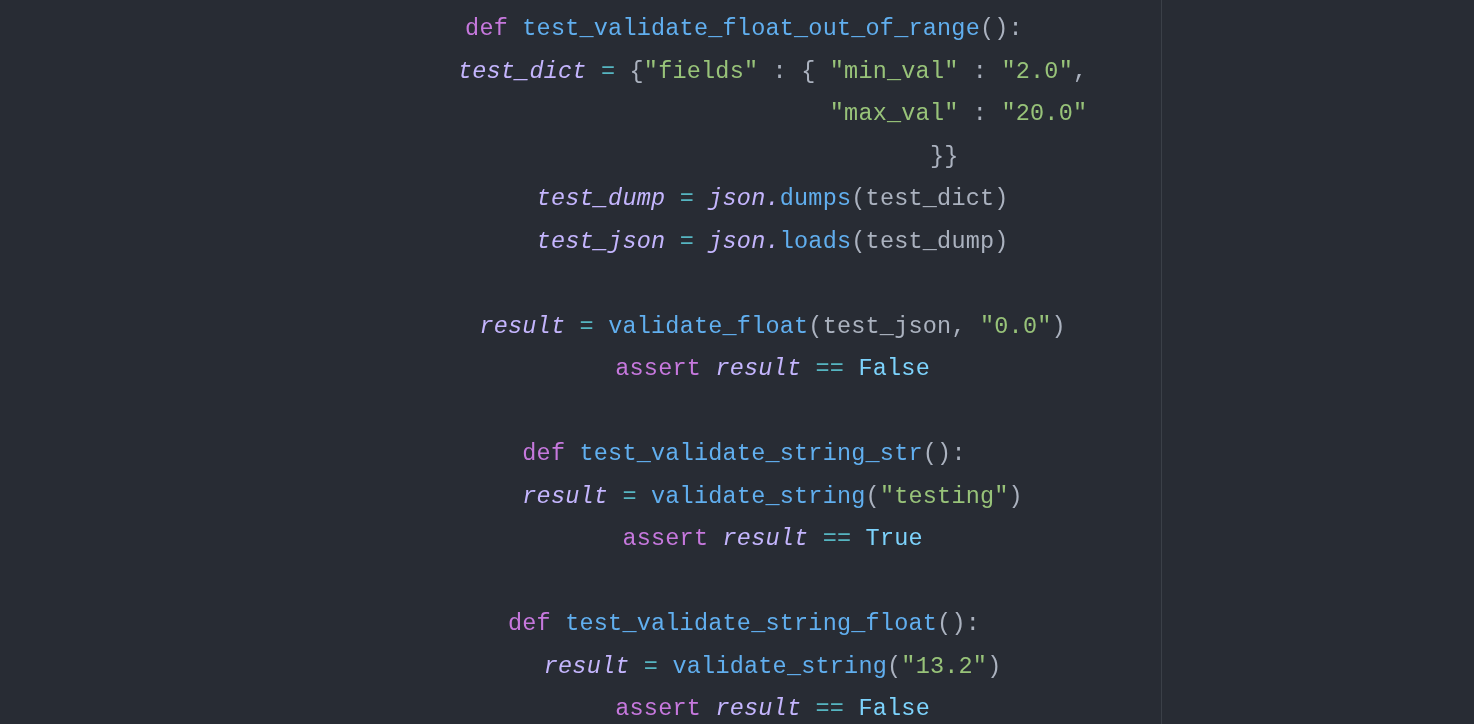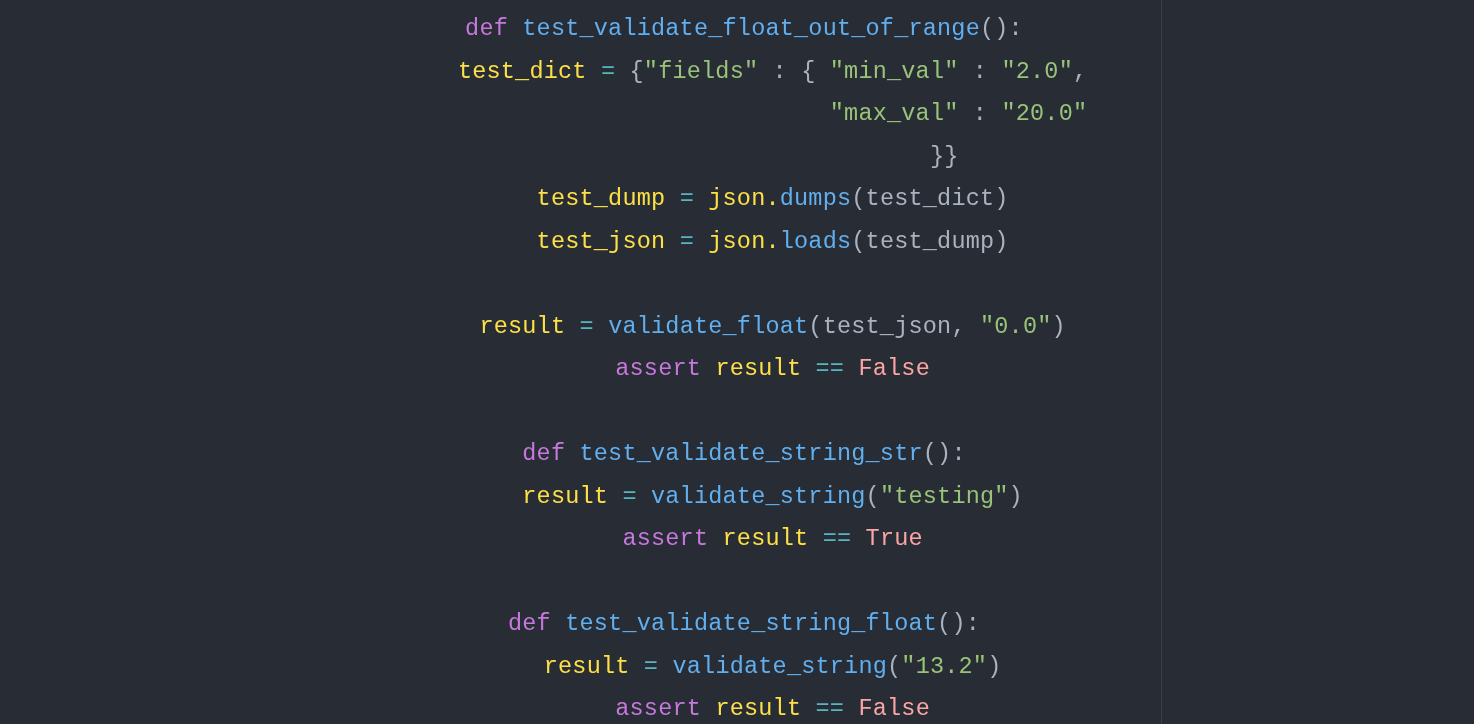--- a/index.html
+++ b/index.html
@@ -29,23 +29,23 @@
     right: 312px;
     width: 1px;
     height: 100%;
     background: #3b4048;
   }
   
   .kw   { color: #c678dd; }   
   .fn   { color: #61afef; }   
   .op   { color: #56b6c2; }   
   .str  { color: #98c379; }   
-  .const{ color: #fca5a5; }   
+  .const{ color: #7dd3fc; }   
   .pun  { color: #abb2bf; }   
-  .id   { color: #fde047; }
+  .id   { color: #c4b5fd; font-style: italic; }
   .line { display: block; text-align: center; }
 </style>
 </head>
 <body>
 
 <div class="ruler"></div>
 
 <div class="editor" id="editor-root"><span class="line"><span class="kw">def </span><span class="fn">test_validate_float_out_of_range</span><span class="pun">():</span></span><span class="line"><span class="id">    test_dict </span><span class="op">=</span><span class="pun"> {</span><span class="str">"fields"</span><span class="pun"> : { </span><span class="str">"min_val"</span><span class="pun"> : </span><span class="str">"2.0"</span><span class="pun">,</span></span><span class="line"><span class="pun">                              </span><span class="str">"max_val"</span><span class="pun"> : </span><span class="str">"20.0"</span></span><span class="line"><span class="pun">                            }}</span></span><span class="line"><span class="id">    test_dump </span><span class="op">=</span><span class="id"> json.</span><span class="fn">dumps</span><span class="pun">(test_dict)</span></span><span class="line"><span class="id">    test_json </span><span class="op">=</span><span class="id"> json.</span><span class="fn">loads</span><span class="pun">(test_dump)</span></span><span class="line"><span class="pun"> </span></span><span class="line"><span class="id">    result </span><span class="op">=</span><span class="pun"> </span><span class="fn">validate_float</span><span class="pun">(test_json, </span><span class="str">"0.0"</span><span class="pun">)</span></span><span class="line"><span class="pun">    </span><span class="kw">assert</span><span class="id"> result </span><span class="op">==</span><span class="pun"> </span><span class="const">False</span></span><span class="line"><span class="pun"> </span></span><span class="line"><span class="kw">def </span><span class="fn">test_validate_string_str</span><span class="pun">():</span></span><span class="line"><span class="id">    result </span><span class="op">=</span><span class="pun"> </span><span class="fn">validate_string</span><span class="pun">(</span><span class="str">"testing"</span><span class="pun">)</span></span><span class="line"><span class="pun">    </span><span class="kw">assert</span><span class="id"> result </span><span class="op">==</span><span class="pun"> </span><span class="const">True</span></span><span class="line"><span class="pun"> </span></span><span class="line"><span class="kw">def </span><span class="fn">test_validate_string_float</span><span class="pun">():</span></span><span class="line"><span class="id">    result </span><span class="op">=</span><span class="pun"> </span><span class="fn">validate_string</span><span class="pun">(</span><span class="str">"13.2"</span><span class="pun">)</span></span><span class="line"><span class="pun">    </span><span class="kw">assert</span><span class="id"> result </span><span class="op">==</span><span class="pun"> </span><span class="const">False</span></span></div>
 
 </body></html>

